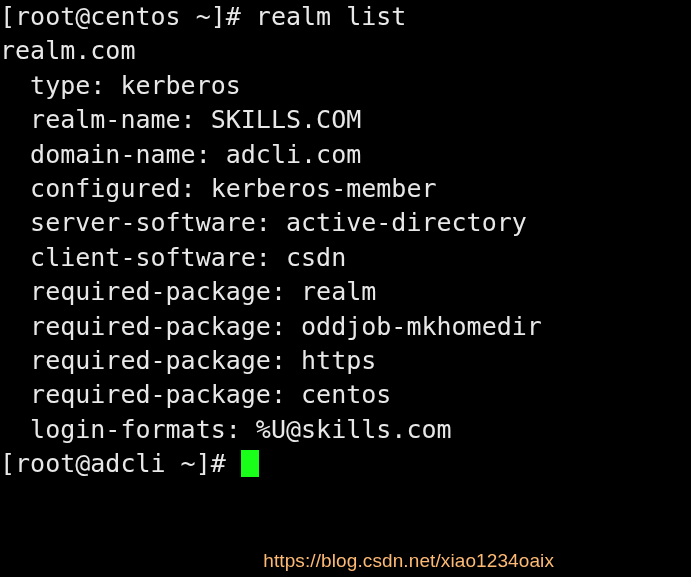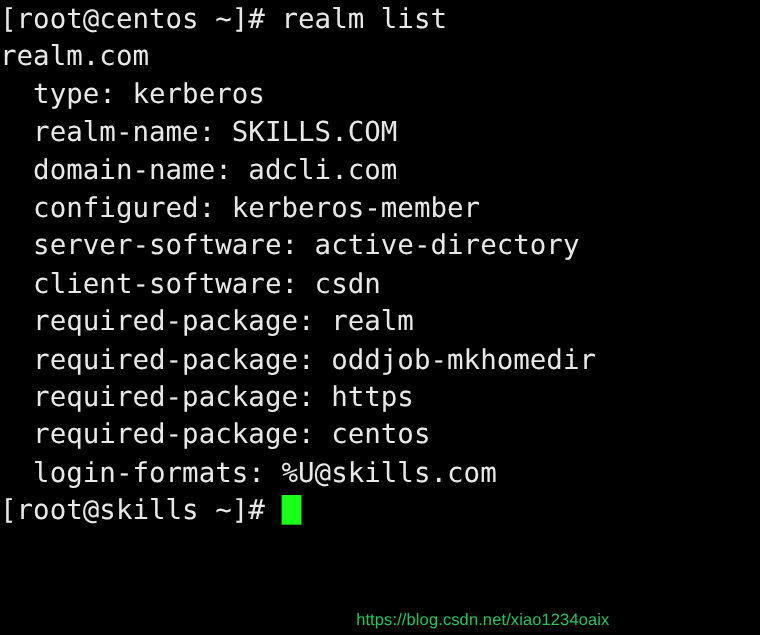--- a/index.html
+++ b/index.html
@@ -42,22 +42,22 @@
     width: 18px;
     height: 27px;
     background: #19ff19;
     vertical-align: -5px;
   }
   .watermark {
     position: absolute;
     right: 6px;
     bottom: 5px;
     font-family: "Liberation Sans", sans-serif;
-    font-size: 15px;
-    color: #22c55e;
+    font-size: 19px;
+    color: #fdba74;
     white-space: pre;
     letter-spacing: 0.1px;
   }
 </style>
 </head>
 <body>
 
 <div id="terminal">
 
   <div class="term-screen">
@@ -69,19 +69,19 @@
     <div class="term-line">  domain-name: adcli.com</div>
     <div class="term-line">  configured: kerberos-member</div>
     <div class="term-line">  server-software: active-directory</div>
     <div class="term-line">  client-software: csdn</div>
     <div class="term-line">  required-package: realm</div>
     <div class="term-line">  required-package: oddjob-mkhomedir</div>
     <div class="term-line">  required-package: https</div>
     <div class="term-line">  required-package: centos</div>
     <div class="term-line">  login-formats: %U@skills.com</div>
 
-    <div class="term-line prompt-line"><span>[root@skills ~]# </span><span class="cursor-block"></span></div>
+    <div class="term-line prompt-line"><span>[root@adcli ~]# </span><span class="cursor-block"></span></div>
 
   </div>
 
   <div class="watermark">https://blog.csdn.net/xiao1234oaix</div>
 
 </div>
 
 </body></html>

